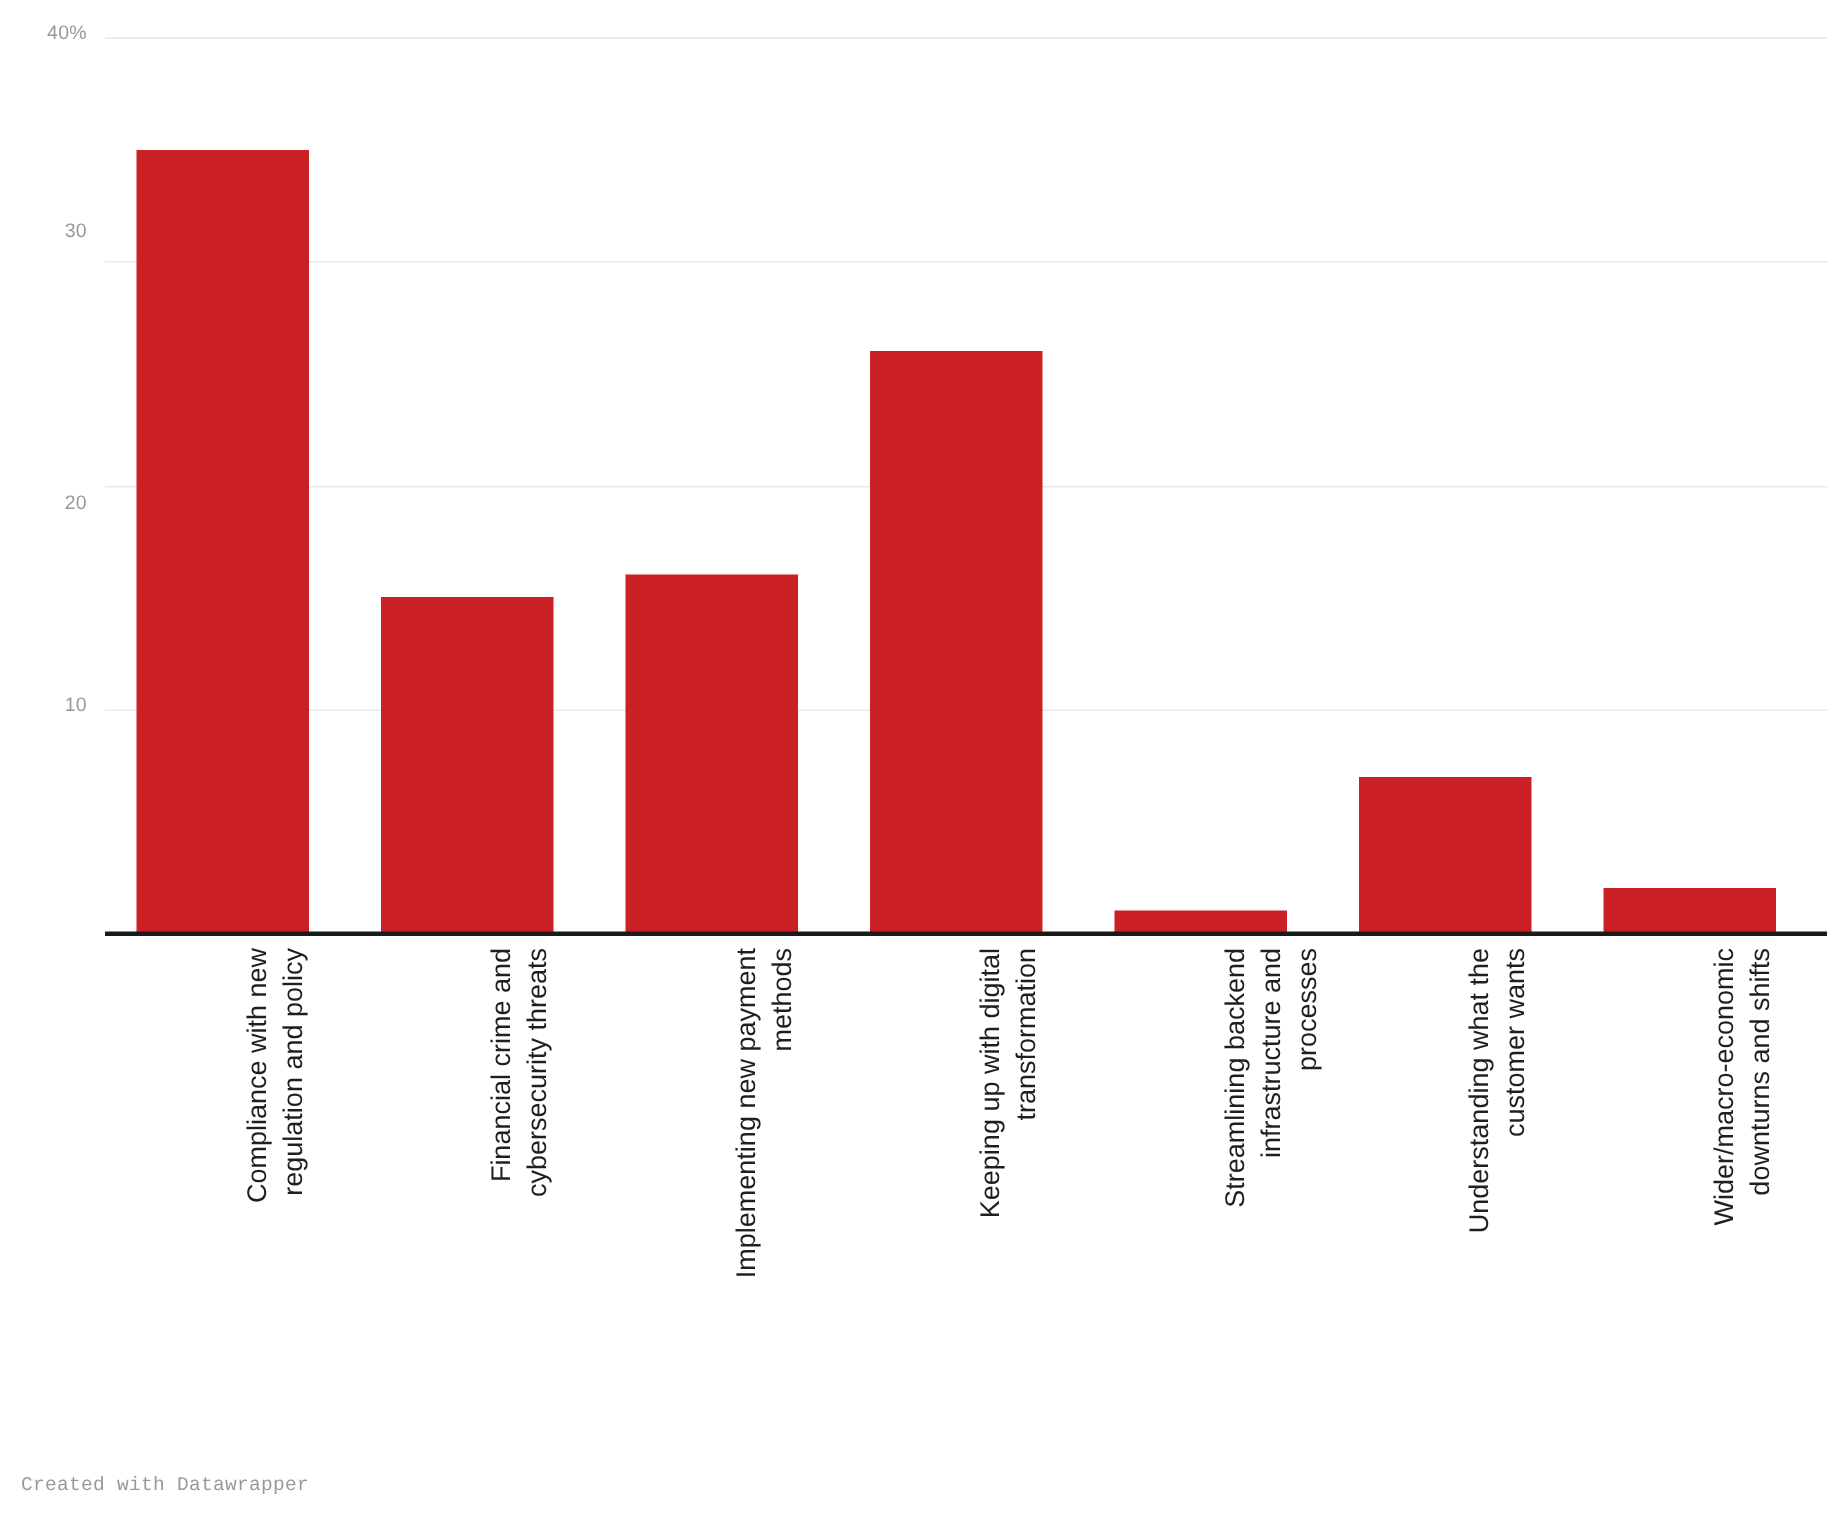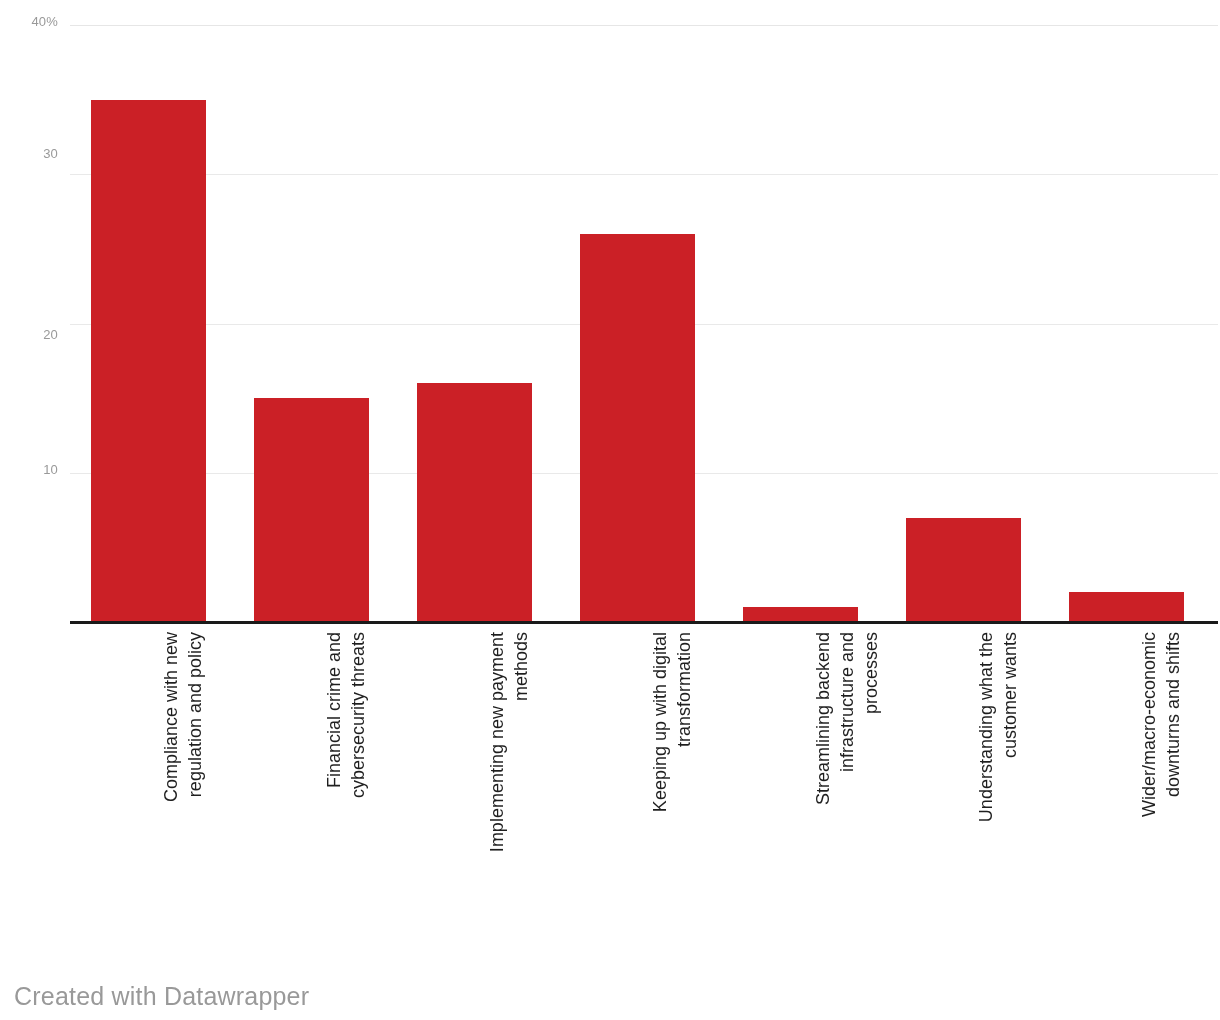--- a/index.html
+++ b/index.html
@@ -94,23 +94,24 @@
     white-space: nowrap;
   }
   .xlabel .ln {
     display: block;
   }
 
   .footer {
     position: absolute;
     left: 14px;
     top: 982px;
-    font-size: 25px;
+    font-size: 13px;
     color: #999999;
     letter-spacing: .2px;
+    font-family: Liberation Mono, monospace;
   }
 </style>
 </head>
 <body>
 
 <div id="chart-root">
 
   <div class="plot">
 
     <div id="grid-layer">

